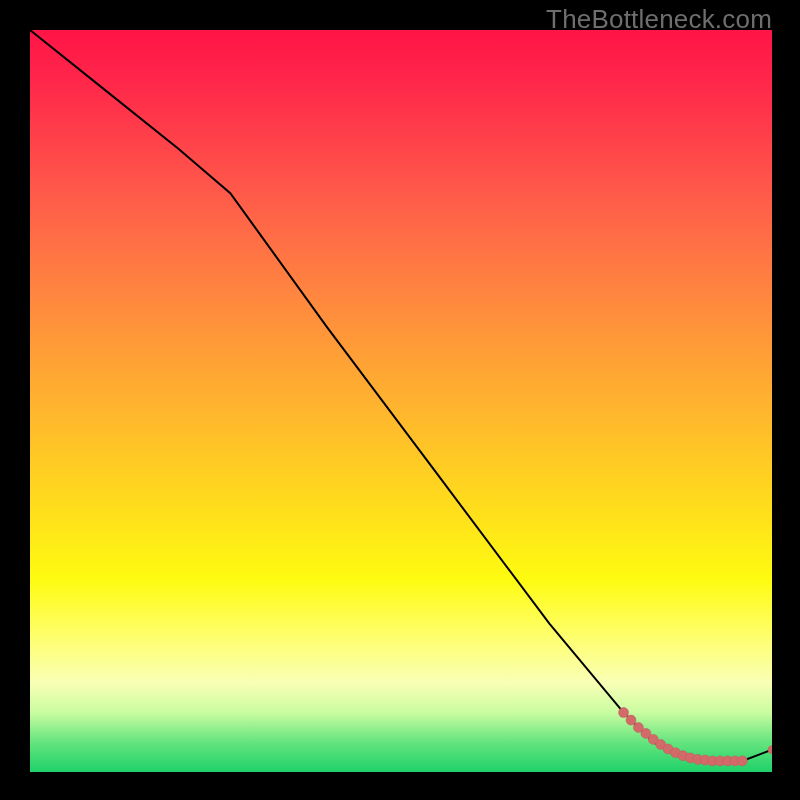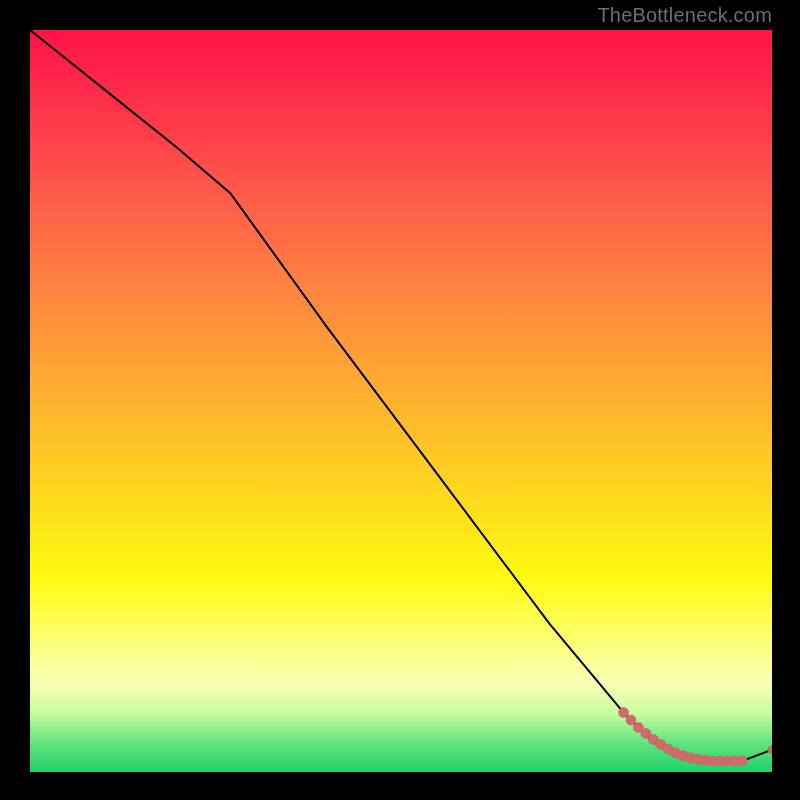--- a/index.html
+++ b/index.html
@@ -38,21 +38,21 @@
       #c9fca0 92%,
       #64e47e 96%,
       #1fd169 100%
     );
   }
   .watermark {
     position: absolute;
     top: 4px;
     right: 28px;
     color: #6e6e6e;
-    font-size: 20px;
+    font-size: 26px;
     font-weight: 500;
     letter-spacing: 0.2px;
     user-select: none;
   }
   svg.overlay {
     position: absolute;
     left: 30px;
     top: 30px;
     width: 742px;
     height: 742px;

